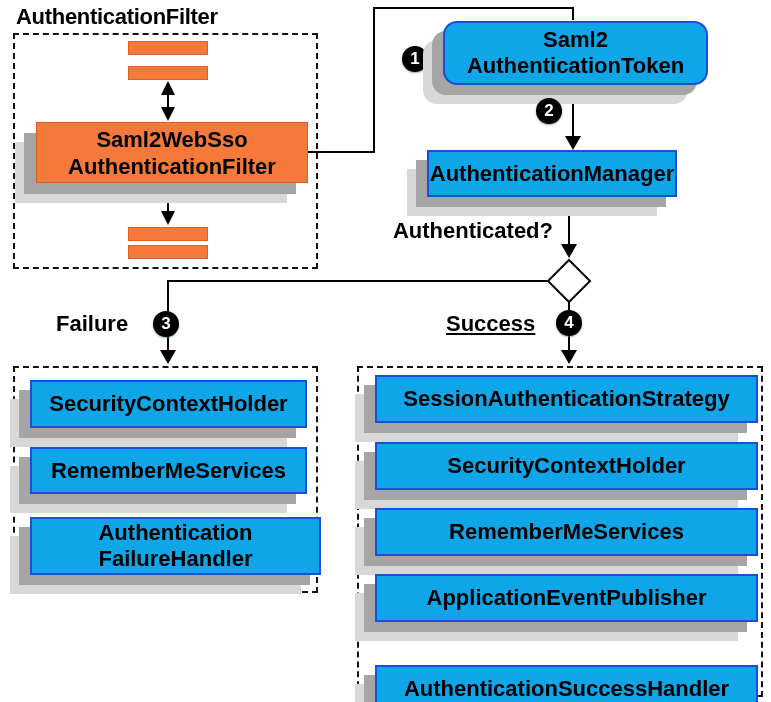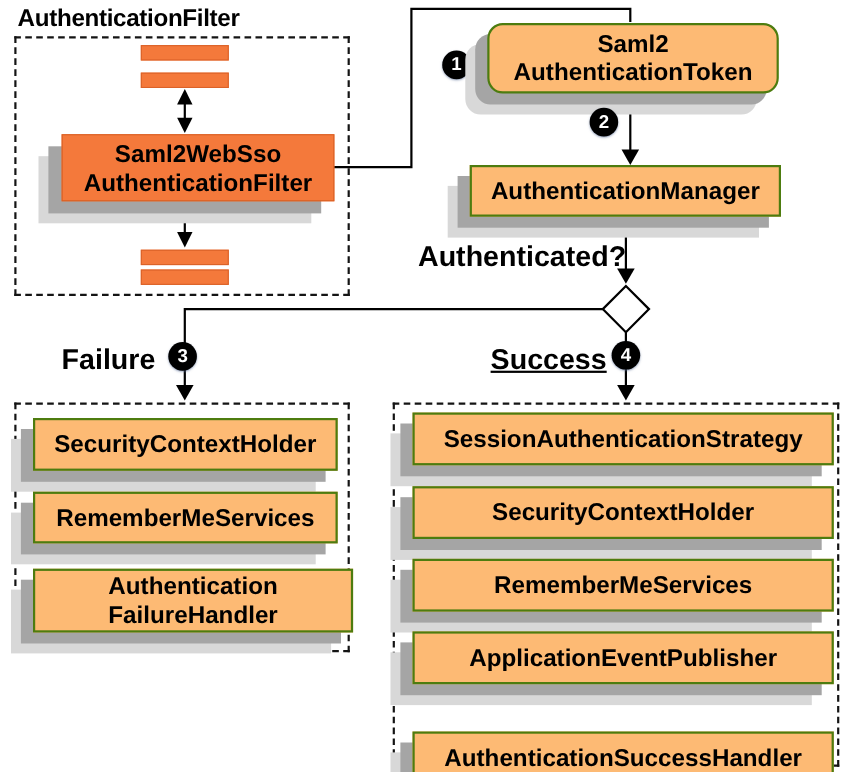--- a/index.html
+++ b/index.html
@@ -13,33 +13,33 @@
   .title{font-size:22px;letter-spacing:-0.3px;}
   .dashed{border:2px dashed #141414;background:transparent;}
   .orange-bar{background:#F4793B;border:1px solid #DB6228;}
   .orange-box{
     background:#F4793B;border:1px solid #D95F24;
     box-shadow:-12px 11px 0 #A5A5A5,-21px 20px 0 #D8D8D8;
     display:flex;align-items:center;justify-content:center;text-align:center;
     font-size:22px;line-height:27px;
   }
   .blue-box{
-    background:#fdba74;border:2px solid #4d7c0f;
+    background:#0ea5e9;border:2px solid #1d4ed8;
     box-shadow:-11px 10px 0 #A5A5A5,-20px 19px 0 #D8D8D8;
     display:flex;align-items:center;justify-content:center;text-align:center;
     font-size:22px;line-height:26px;
   }
   .rounded{border-radius:14px;}
   .multiline{white-space:pre-line;}
   .badge{
     width:26px;height:26px;border-radius:50%;background:#000;color:#fff;
     display:flex;align-items:center;justify-content:center;
     font-size:17px;line-height:26px;box-shadow:0 1px 2px rgba(90,110,150,.65);
   }
-  .flow-label{font-size:26px;}
+  .flow-label{font-size:22px;}
   .right{text-align:right;}
 </style>
 </head>
 <body>
 
 <div id="canvas">
 
   <svg id="wires" width="771" height="702" viewBox="0 0 771 702">
 
     <g>
@@ -78,32 +78,32 @@
       <polygon points="569,364 561,350 577,350" fill="#000"></polygon>
     </g>
   </svg>
 
   <div class="abs z2 title" style="left:16px;top:4px;">AuthenticationFilter</div>
   <div class="abs dashed" style="left:13px;top:33px;width:305px;height:236px;"></div>
 
   <div class="abs z2 orange-bar" style="left:128px;top:41px;width:80px;height:14px;"></div>
   <div class="abs z2 orange-bar" style="left:128px;top:66px;width:80px;height:14px;"></div>
 
-  <div class="abs z2 orange-box multiline" style="left:36px;top:122px;width:248px;height:61px;margin-left:20px;">Saml2WebSso
+  <div class="abs z2 orange-box multiline" style="left:36px;top:122px;width:272px;height:61px;">Saml2WebSso
 AuthenticationFilter</div>
 
   <div class="abs z2 orange-bar" style="left:128px;top:227px;width:80px;height:14px;"></div>
   <div class="abs z2 orange-bar" style="left:128px;top:245px;width:80px;height:14px;"></div>
 
   <div class="abs z2 badge" style="left:402px;top:46px;">1</div>
   <div class="abs z2 blue-box rounded multiline" style="left:443px;top:21px;width:265px;height:64px;">Saml2
 AuthenticationToken</div>
 
   <div class="abs z2 badge" style="left:536px;top:98px;">2</div>
-  <div class="abs z2 blue-box" style="left:427px;top:150px;width:283px;height:47px;">AuthenticationManager</div>
+  <div class="abs z2 blue-box" style="left:427px;top:150px;width:250px;height:47px;">AuthenticationManager</div>
 
   <div class="abs z2 flow-label right" style="left:380px;top:218px;width:173px;">Authenticated?</div>
 
   <div class="abs z2 flow-label" style="left:56px;top:311px;">Failure</div>
   <div class="abs z2 badge" style="left:153px;top:311px;">3</div>
 
   <div class="abs z2 flow-label" style="left:446px;top:311px;text-decoration:underline;">Success</div>
   <div class="abs z2 badge" style="left:556px;top:310px;">4</div>
 
   <div class="abs dashed" style="left:13px;top:366px;width:305px;height:227px;"></div>

